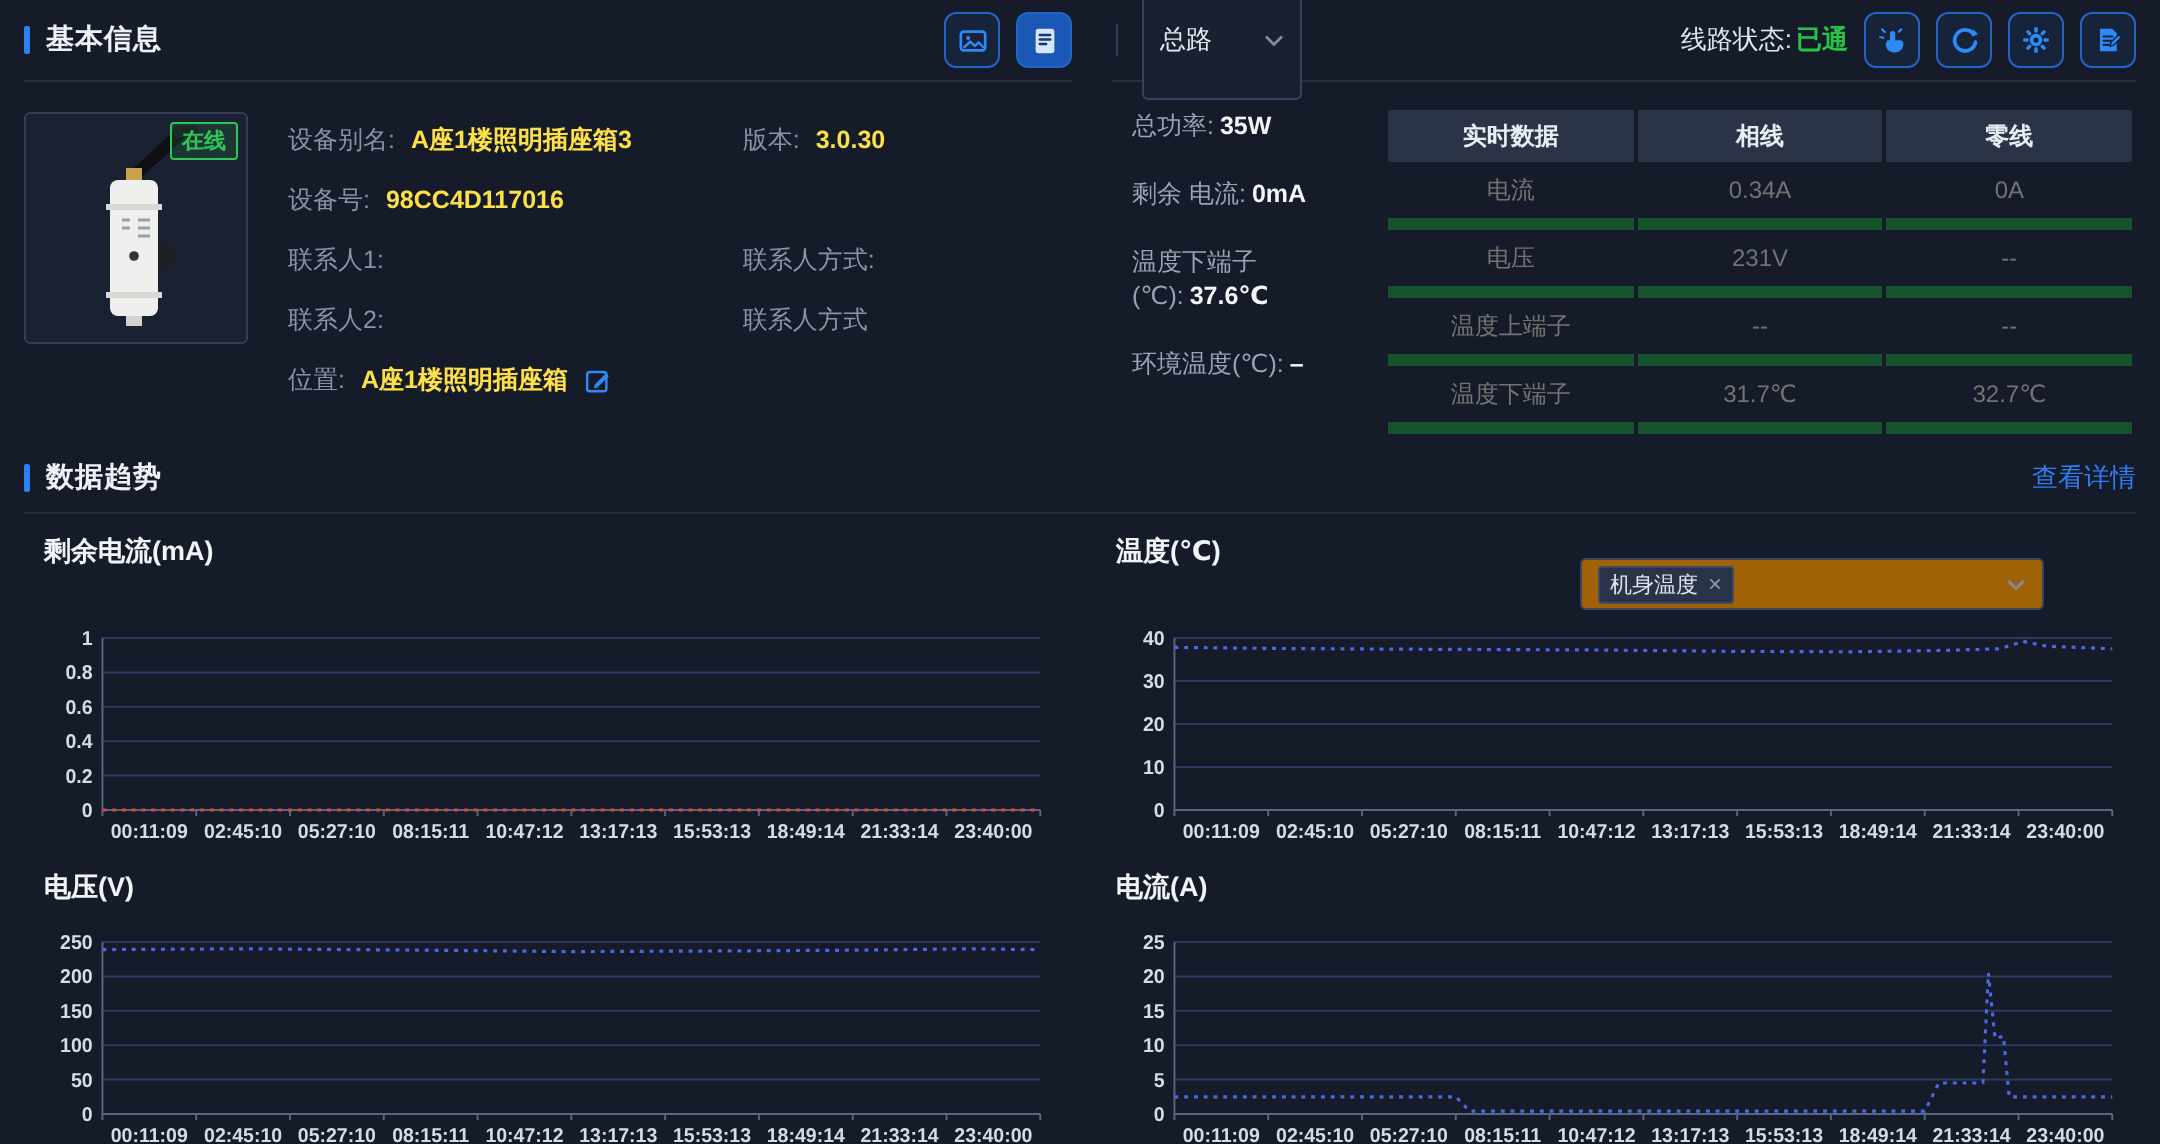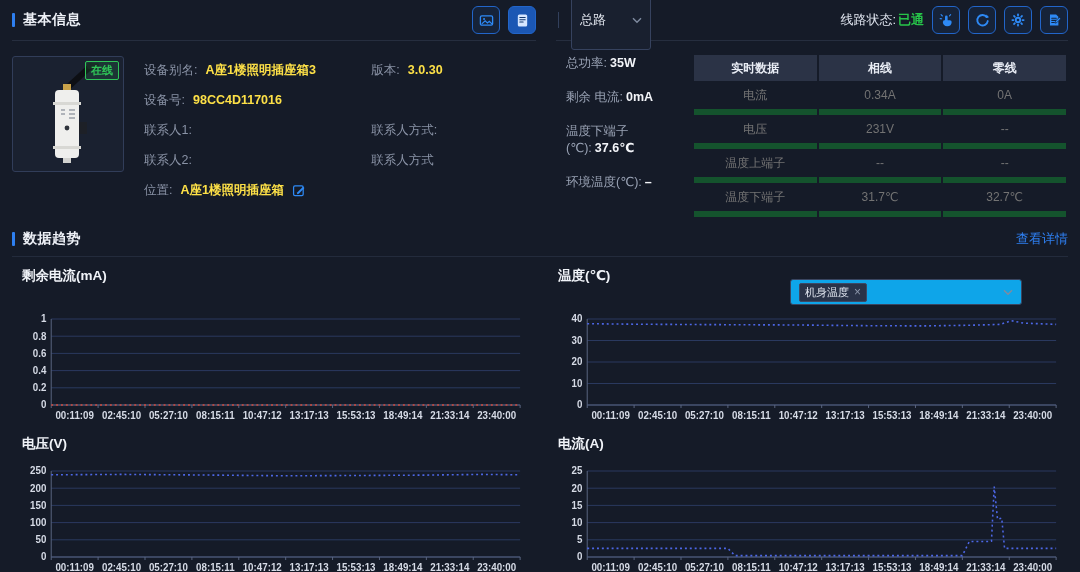--- a/index.html
+++ b/index.html
@@ -57,21 +57,21 @@
     color:#737373;border-bottom:6px solid #14532d;}
   
   .trend-head{height:34px;display:flex;align-items:center;border-bottom:1px solid #232b3c;text-align:center;}
   .detail-link{margin-left:auto;color:#2e7ff0;font-size:13px;cursor:pointer;}
   .charts{display:grid;grid-template-columns:1fr 1fr;column-gap:28px;padding:0 6px;}
   .chart-cell{position:relative;min-width:0;}
   .chart-head{height:56px;position:relative;}
   .row2 .chart-head{height:40px;}
   .chart-title{font-size:13.5px;font-weight:bold;color:#f0f3f8;padding:10px 0 0 4px;}
   .mselect{position:absolute;right:40px;top:22px;width:214px;height:24px;
-    border:1px solid #3a4560;background:#0ea5e9;border-radius:3px;
+    border:1px solid #3a4560;background:#a16207;border-radius:3px;
     display:flex;align-items:center;padding:0 8px;cursor:pointer;}
   .tag{background:#2a3348;border:1px solid #3d4965;border-radius:2px;font-size:11px;
     color:#dfe4ee;padding:1px 5px;display:flex;align-items:center;gap:5px;}
   .tag .x{color:#8d97ab;cursor:pointer;font-size:12px;line-height:1;}
   .mselect .chev{margin-left:auto;}
   svg.chart{display:block;width:100%;height:112px;}
   svg.chart text{fill:#d6dbe6;font-size:10px;font-weight:bold;}
 </style>
 </head>
 <body>

